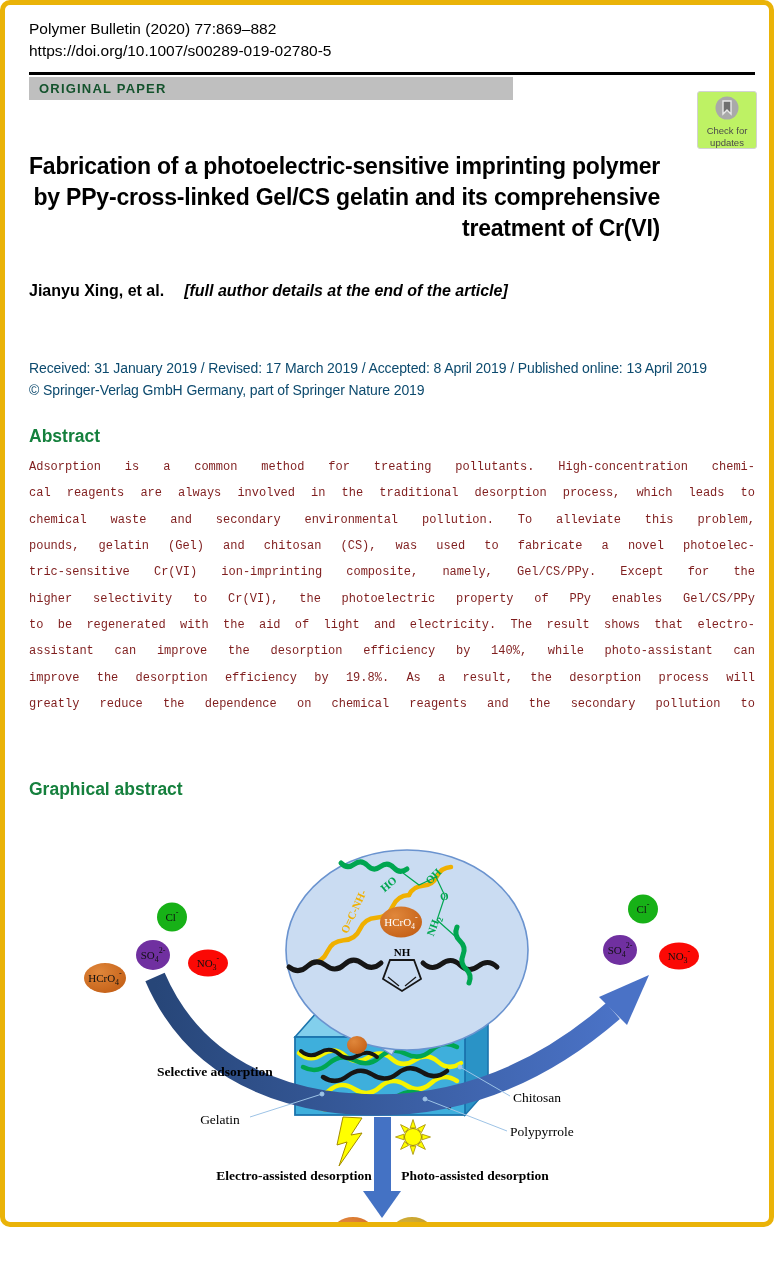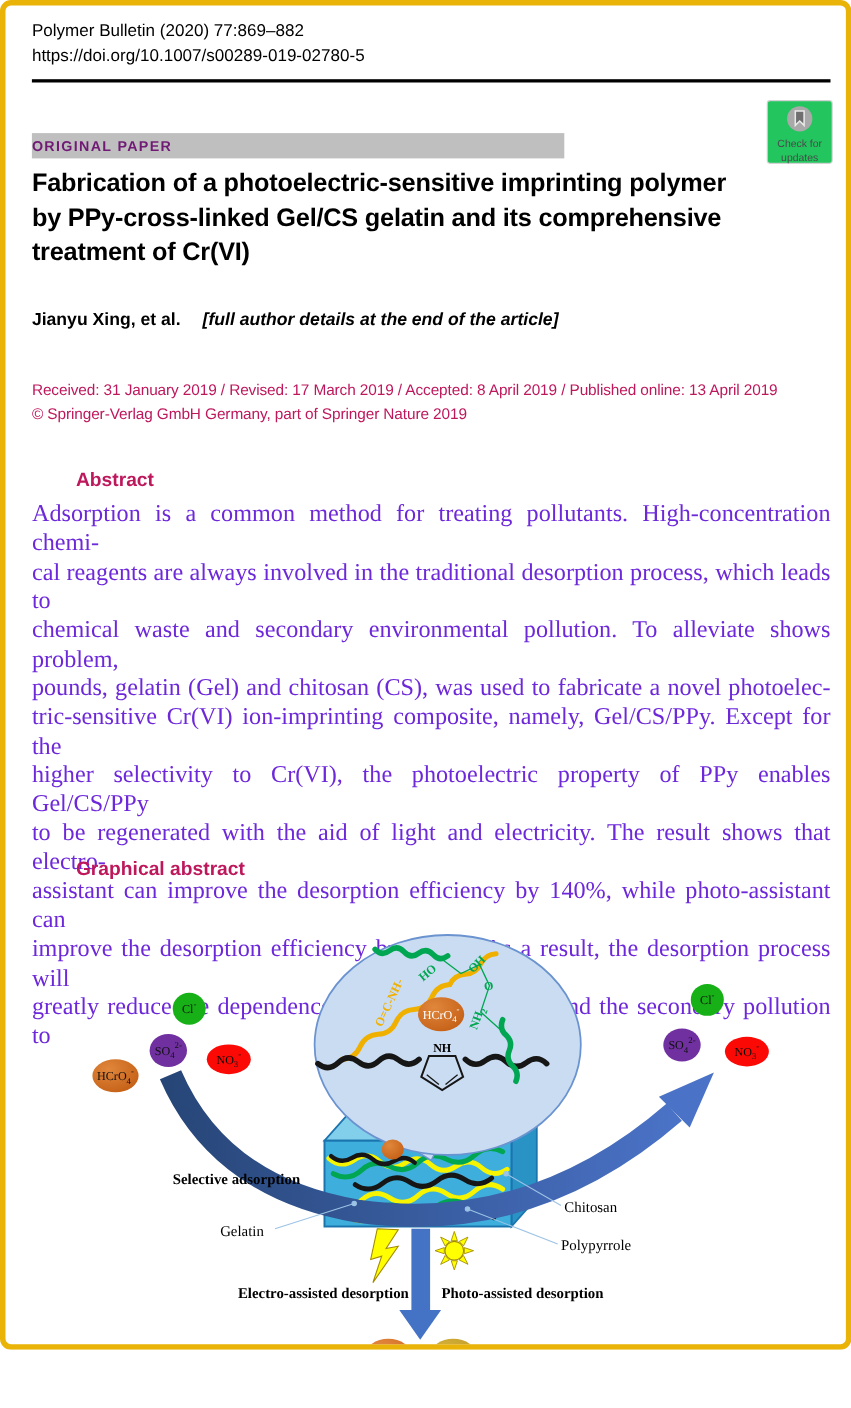--- a/index.html
+++ b/index.html
@@ -3,31 +3,31 @@
 <meta charset="utf-8">
 <style>
   html,body{margin:0;padding:0;background:#fff;}
   .page{position:relative;width:774px;height:1227px;background:#fff;border:5px solid #eab308;
         border-radius:10px;box-sizing:border-box;overflow:hidden;}
   .sans{font-family:"Liberation Sans",sans-serif;}
   .serif{font-family:"Liberation Serif",serif;}
   .abs{position:absolute;}
   .journal-ref{left:24px;top:13px;font-size:15.5px;line-height:22px;color:#000;}
   .rule{left:24px;top:67px;width:726px;height:3px;background:#000;}
-  .banner{left:24px;top:72px;width:484px;height:23px;background:#bfbfbf;color:#701a75;
-          font-size:13px;font-weight:bold;letter-spacing:1.2px;line-height:23px;padding-left:0;box-sizing:border-box;margin-top:44px;}
-  .badge{left:692px;top:86px;width:58px;height:56px;background:#22c55e;border:1px solid #d2d2d2;
+  .banner{left:24px;top:72px;width:484px;height:23px;background:#bfbfbf;color:#14532d;
+          font-size:13px;font-weight:bold;letter-spacing:1.2px;line-height:23px;padding-left:10px;box-sizing:border-box;}
+  .badge{left:692px;top:86px;width:58px;height:56px;background:#bef264;border:1px solid #d2d2d2;
          border-radius:3px;text-align:center;cursor:pointer;}
   .badge .txt{font-size:9.5px;line-height:10.5px;color:#4a4a4a;margin-top:1px;}
-  .title{left:24px;top:146px;font-size:23px;font-weight:bold;line-height:31px;letter-spacing:-0.2px;color:#000;white-space:nowrap;}
+  .title{left:24px;top:146px;font-size:23px;font-weight:bold;line-height:31px;letter-spacing:-0.2px;color:#000;white-space:nowrap;text-align:right;}
   .authors{left:24px;top:277px;font-size:16px;font-weight:bold;color:#000;}
   .authors .note{font-style:italic;margin-left:20px;}
-  .history{left:24px;top:338px;font-size:14px;line-height:22px;color:#be185d;letter-spacing:-0.1px;}
-  .h2{left:24px;font-size:17.5px;font-weight:bold;color:#be185d;margin-left:40px;}
-  .abstract-body{left:24px;top:449px;width:726px;font-size:22px;line-height:26.35px;color:#6d28d9;}
+  .history{left:24px;top:352px;font-size:14px;line-height:22px;color:#0c4a6e;letter-spacing:-0.1px;}
+  .h2{left:24px;font-size:17.5px;font-weight:bold;color:#15803d;}
+  .abstract-body{left:24px;top:449px;width:726px;font-size:12px;line-height:26.35px;color:#7f1d1d;font-family:Liberation Mono, monospace;}
   .abs-line{text-align:justify;text-align-last:justify;white-space:normal;}
   .abs-line.last{text-align-last:left;}
   .figure{left:0;top:835px;}
   svg text{font-family:"Liberation Serif",serif;}
   .ion-t{font-size:11px;fill:#101010;}
   .ion-t .sub,.ion-t .sup{font-size:8px;}
   .ion-t.white{fill:#ffffff;}
   .fig-label{font-size:13.5px;fill:#000;font-weight:bold;}
   .fig-label-reg{font-size:13.5px;fill:#000;}
   .chem{font-size:11px;font-weight:bold;}
@@ -66,21 +66,21 @@
 
   <div class="abs history">
     <div>Received: 31 January 2019 / Revised: 17 March 2019 / Accepted: 8 April 2019 / Published online: 13 April 2019</div>
     <div>© Springer-Verlag GmbH Germany, part of Springer Nature 2019</div>
   </div>
 
   <div class="abs h2" style="top:421px">Abstract</div>
   <div class="abs abstract-body serif">
     <div class="abs-line">Adsorption is a common method for treating pollutants. High-concentration chemi-</div>
     <div class="abs-line">cal reagents are always involved in the traditional desorption process, which leads to</div>
-    <div class="abs-line">chemical waste and secondary environmental pollution. To alleviate shows problem,</div>
+    <div class="abs-line">chemical waste and secondary environmental pollution. To alleviate this problem,</div>
     <div class="abs-line">pounds, gelatin (Gel) and chitosan (CS), was used to fabricate a novel photoelec-</div>
     <div class="abs-line">tric-sensitive Cr(VI) ion-imprinting composite, namely, Gel/CS/PPy. Except for the</div>
     <div class="abs-line">higher selectivity to Cr(VI), the photoelectric property of PPy enables Gel/CS/PPy</div>
     <div class="abs-line">to be regenerated with the aid of light and electricity. The result shows that electro-</div>
     <div class="abs-line">assistant can improve the desorption efficiency by 140%, while photo-assistant can</div>
     <div class="abs-line">improve the desorption efficiency by 19.8%. As a result, the desorption process will</div>
     <div class="abs-line">greatly reduce the dependence on chemical reagents and the secondary pollution to</div>
   </div>
 
   <div class="abs h2" style="top:774px">Graphical abstract</div>

